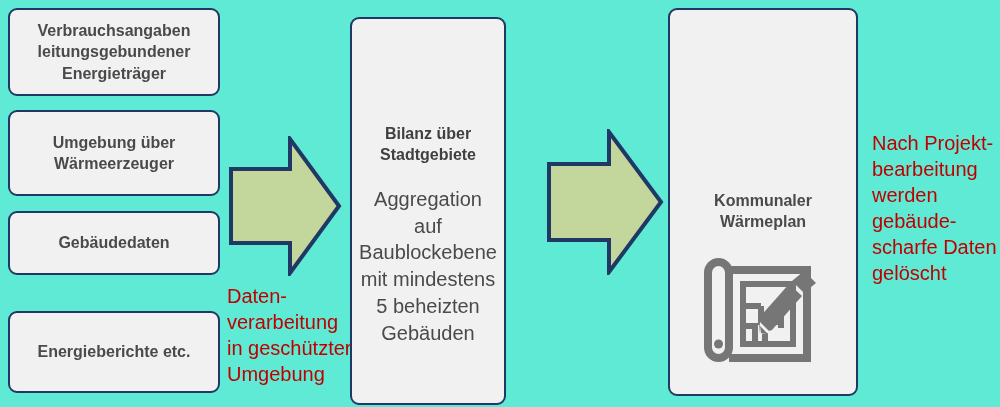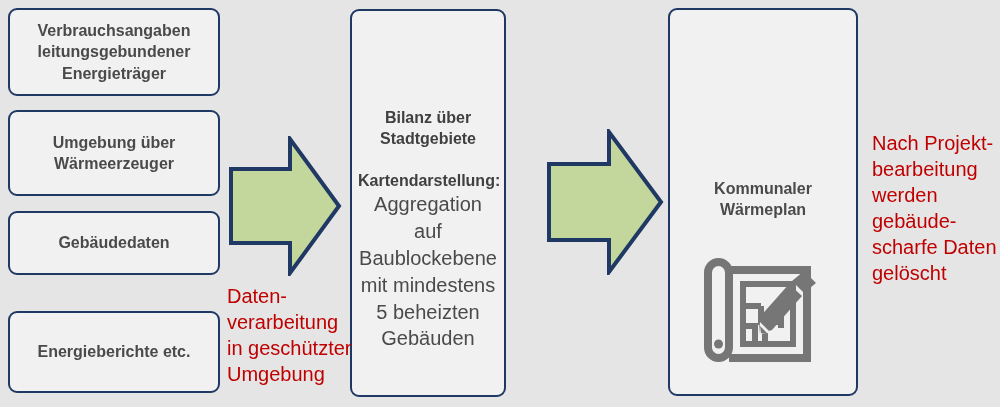--- a/index.html
+++ b/index.html
@@ -8,21 +8,21 @@
     padding: 0;
     background: #ffffff;
   }
   body {
     font-family: "Liberation Sans", sans-serif;
   }
   #canvas {
     position: relative;
     width: 1000px;
     height: 407px;
-    background: #e5e5e5;
+    background: #5eead4;
     overflow: hidden;
   }
 
   
   .box {
     position: absolute;
     box-sizing: border-box;
     background: #f1f1f1;
     border: 2px solid #1f3864;
     border-radius: 9px;
@@ -41,32 +41,32 @@
 
   
   .src-box { left: 8px; width: 212px; }
   #src-0 { top: 8px;   height: 88px; }
   #src-1 { top: 110px; height: 86px; }
   #src-2 { top: 211px; height: 64px; }
   #src-3 { top: 311px; height: 82px; }
 
   
   #process-box {
-    left: 350px; top: 9px;
+    left: 350px; top: 17px;
     width: 156px; height: 388px;
     align-items: flex-start;
-    padding-top: 4px;
+    padding-top: 12px;
   }
   #output-box {
     left: 668px; top: 8px;
     width: 190px; height: 388px;
     flex-direction: column;
     align-items: center;
     justify-content: flex-start;
-    padding-top: 0;
+    padding-top: 12px;
   }
 
   .proc-inner { width: 100%; }
   .proc-heading {
     font-weight: bold;
     font-size: 16px;
     line-height: 1.34;
     color: #404040;
     margin: 0;
     padding: 0 6px;
@@ -145,21 +145,20 @@
   <div class="arrow" id="arrow-1">
     <svg width="114" height="140" viewBox="0 0 114 140" xmlns="http://www.w3.org/2000/svg">
       <polygon points="3,33 62,33 62,3 111,70 62,137 62,107 3,107" fill="#c3d69b" stroke="#1f3864" stroke-width="4" stroke-linejoin="miter"></polygon>
     </svg>
   </div>
 
   <div class="box" id="process-box">
     <div class="proc-inner">
       <p class="proc-heading">Bilanz über Stadtgebiete</p>
       <div class="proc-gap"></div>
-      <p class="proc-sub-title">Kartendarstellung:</p>
       <p class="proc-sub-body">Aggregation auf Baublockebene mit mindestens 5 beheizten Gebäuden</p>
     </div>
   </div>
 
   <div class="arrow" id="arrow-2">
     <svg width="118" height="146" viewBox="0 0 118 146" xmlns="http://www.w3.org/2000/svg">
       <polygon points="3,35 63,35 63,3 115,73 63,143 63,111 3,111" fill="#c3d69b" stroke="#1f3864" stroke-width="4" stroke-linejoin="miter"></polygon>
     </svg>
   </div>
 

